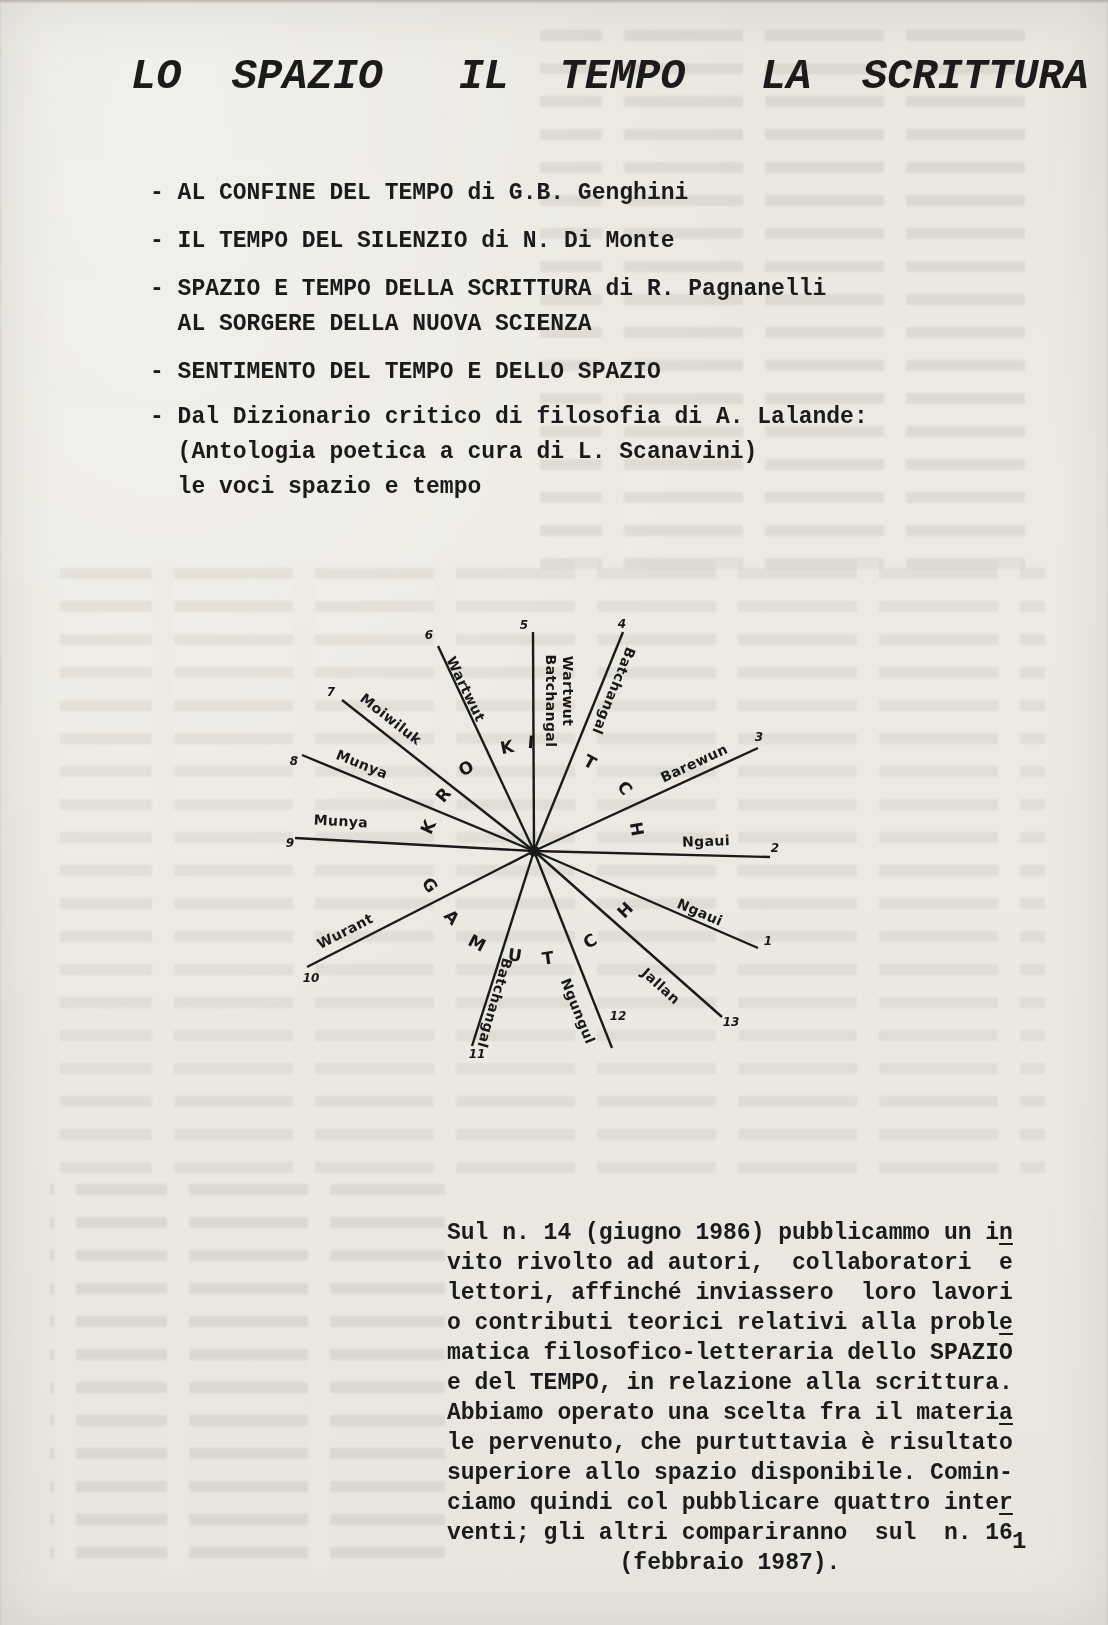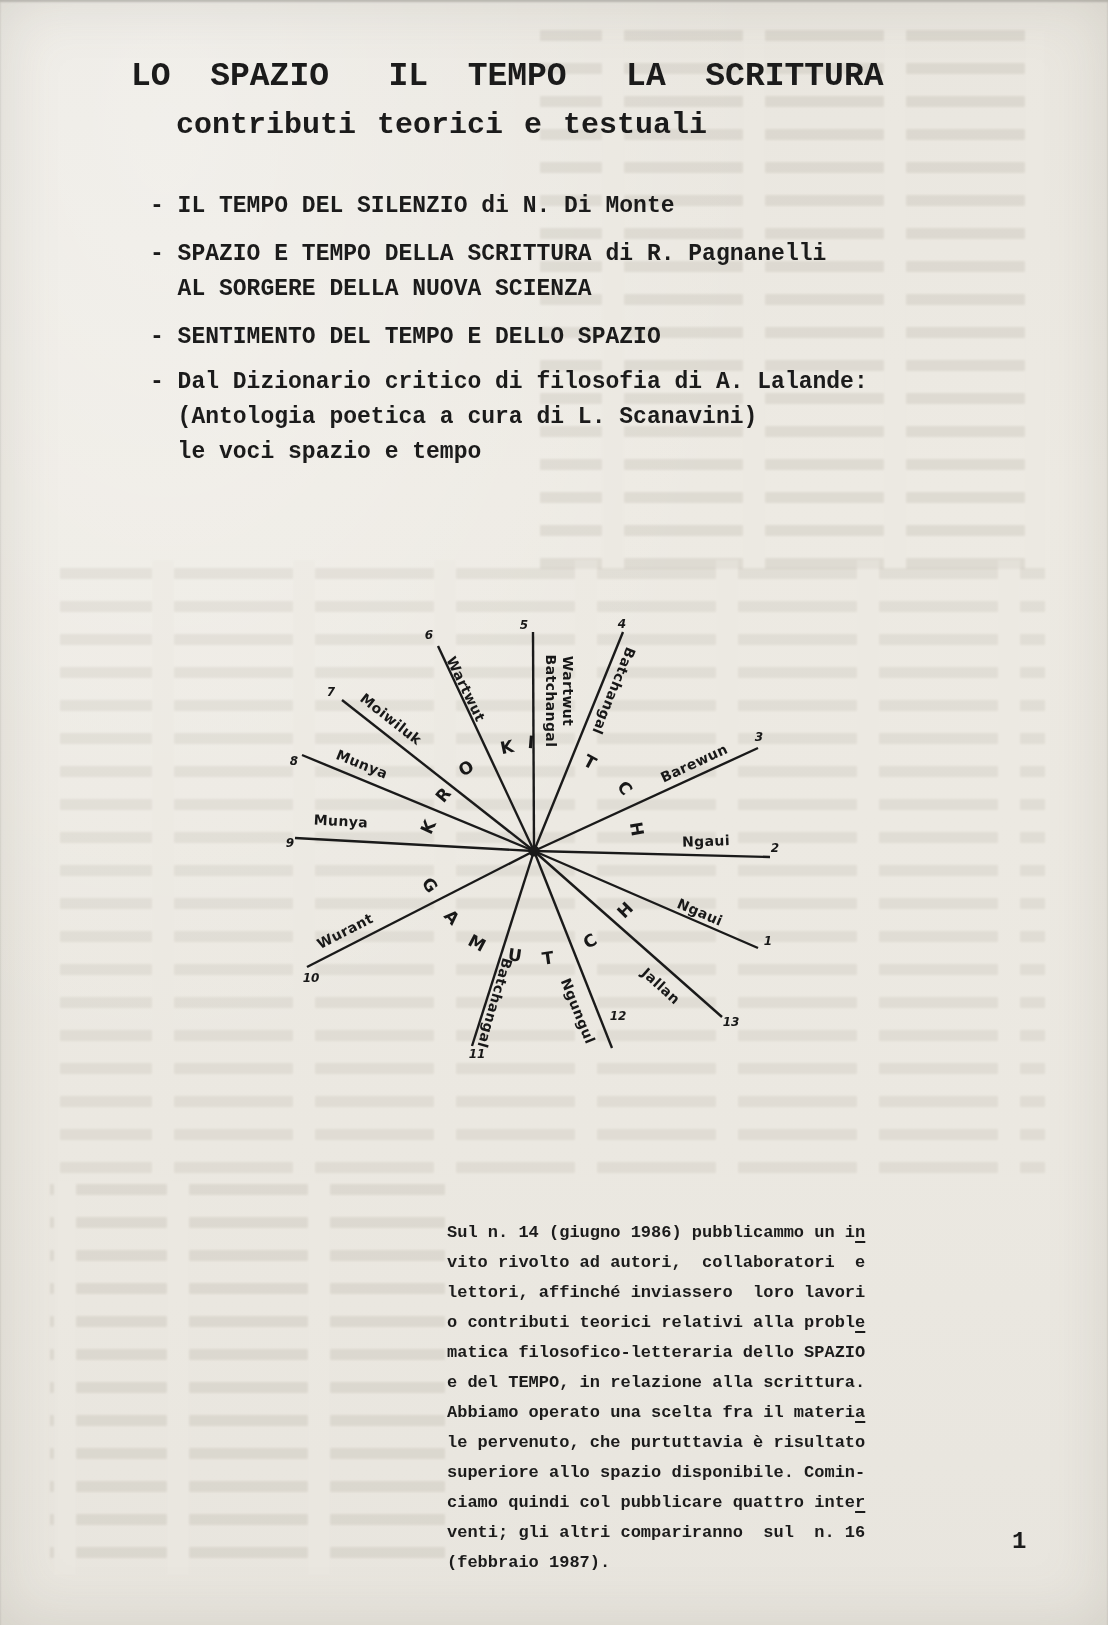--- a/index.html
+++ b/index.html
@@ -23,31 +23,31 @@
     position:absolute;pointer-events:none;
     background-image:
       repeating-linear-gradient(90deg, rgba(236,233,226,0) 0 62px, #ece9e2 62px 84px, rgba(236,233,226,0) 84px 141px),
       repeating-linear-gradient(180deg, rgba(163,156,141,.34) 0 11px, rgba(163,156,141,0) 11px 33px);
     filter:blur(.8px);
     opacity:.55;
   }
   .tw{white-space:pre;}
   #title{
     position:absolute;left:131px;top:60px;
-    font-size:33px;font-weight:bold;line-height:34px;letter-spacing:0;
+    font-size:42px;font-weight:bold;line-height:34px;letter-spacing:0;font-style:italic;
   }
   #subtitle{
     position:absolute;left:176px;top:108px;
     font-size:30px;font-weight:bold;word-spacing:3px;
   }
   #contents{position:absolute;left:150px;top:176px;font-size:23px;font-weight:bold;}
   #contents .line{line-height:35px;}
   #contents .gap{margin-top:13px;}
   #contents .gap2{margin-top:10px;}
-  #paragraph{position:absolute;left:447px;top:1218px;font-size:17px;font-weight:bold;}
+  #paragraph{position:absolute;left:447px;top:1218px;font-size:23px;font-weight:bold;text-align:center;}
   #paragraph .pline{line-height:30px;}
   .ul{text-decoration:underline;text-decoration-thickness:2px;text-underline-offset:4px;}
   #page-number{position:absolute;left:1012px;top:1528px;font-size:24px;font-weight:bold;}
   
   #diagram-svg{position:absolute;left:0;top:0;}
   #diagram-layer{position:absolute;left:0;top:0;width:1108px;height:1625px;pointer-events:none;}
   .clan-label{
     position:absolute;font-family:"DejaVu Sans", sans-serif;
     font-size:14px;font-weight:bold;letter-spacing:.4px;color:#181818;white-space:pre;
   }
@@ -63,23 +63,23 @@
 </head>
 <body>
 
 <div id="page">
 
   <div class="bleed" style="left:540px;top:30px;width:505px;height:540px;background-position:0 6px, 0 0;"></div>
   <div class="bleed" style="left:60px;top:560px;width:985px;height:620px;opacity:.45;background-position:30px 14px, 0 8px;"></div>
   <div class="bleed" style="left:50px;top:1180px;width:395px;height:395px;background-position:55px 2px, 0 4px;"></div>
 
   <div id="title" class="tw">LO  SPAZIO   IL  TEMPO   LA  SCRITTURA</div>
-  <div id="subtitle" class="tw">contributi teorici e testuali</div>
 
   <div id="contents">
+      <div class="tw line">- AL CONFINE DEL TEMPO di G.B. Genghini</div>
       <div class="tw line gap">- IL TEMPO DEL SILENZIO di N. Di Monte</div>
       <div class="tw line gap">- SPAZIO E TEMPO DELLA SCRITTURA di R. Pagnanelli</div>
       <div class="tw line">  AL SORGERE DELLA NUOVA SCIENZA</div>
       <div class="tw line gap">- SENTIMENTO DEL TEMPO E DELLO SPAZIO</div>
       <div class="tw line gap2">- Dal Dizionario critico di filosofia di A. Lalande:</div>
       <div class="tw line">  (Antologia poetica a cura di L. Scanavini)</div>
       <div class="tw line">  le voci spazio e tempo</div>
     </div>
 
   <svg id="diagram-svg" width="1108" height="1625" viewBox="0 0 1108 1625">

